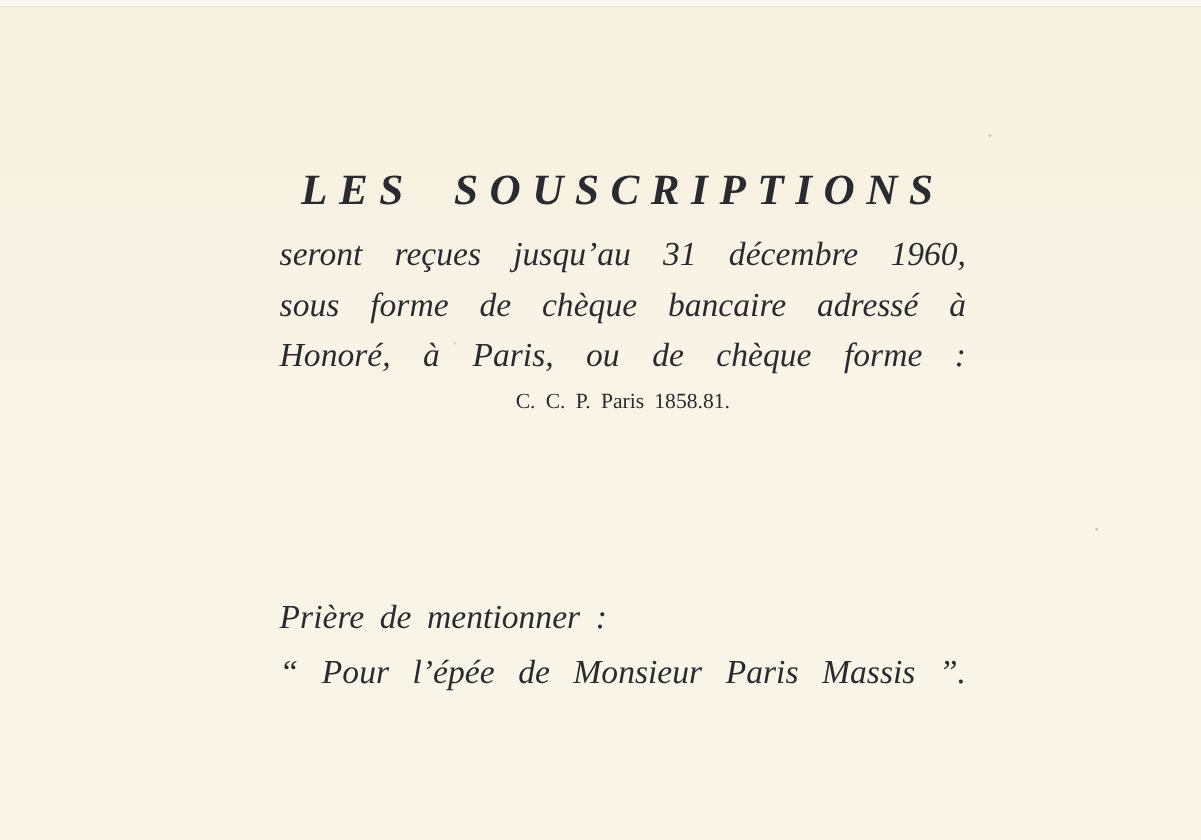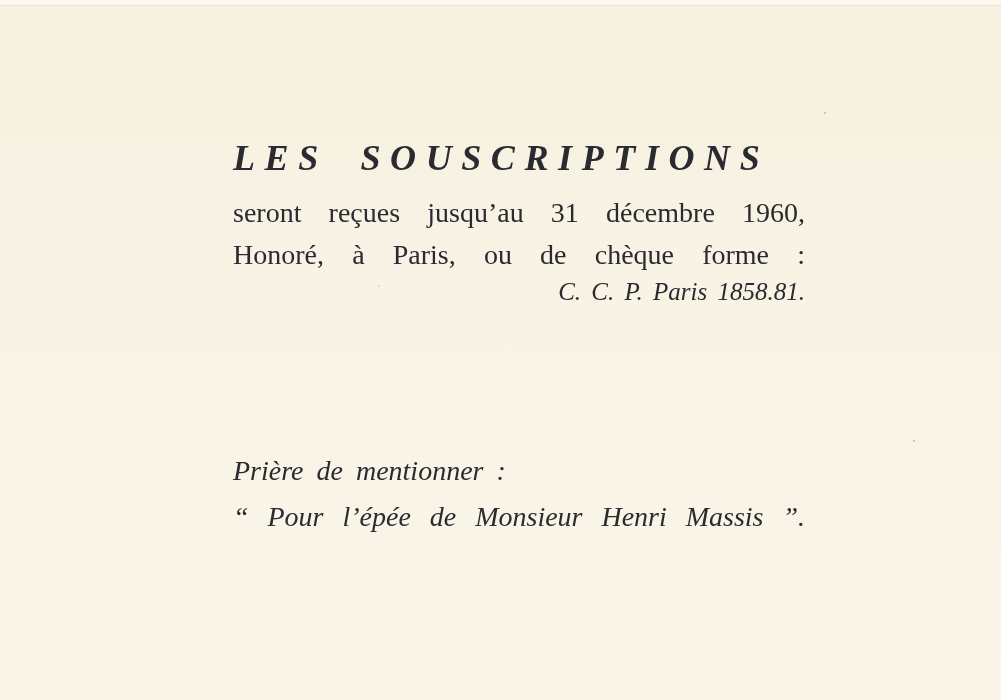--- a/index.html
+++ b/index.html
@@ -36,56 +36,58 @@
     }
     .title {
       font-style: italic;
       font-size: 36px;
       letter-spacing: 9.6px;
       line-height: 1;
       white-space: nowrap;
       margin: 0;
       height: 52px;
       word-spacing: 14px;
+      text-align: center;
     }
     .para {
+      font-style: italic;
       font-size: 28px;
       line-height: 42px;
       margin: 0;
     }
     .line {
       display: block;
       white-space: nowrap;
       text-align: justify;
       text-align-last: justify;
       height: 42px;
     }
     .ccp {
       display: block;
-      text-align: right;
-      font-style: italic;
-      font-size: 25px;
+      text-align: center;
+      font-size: 18px;
       line-height: 36px;
       height: 36px;
       word-spacing: 4px;
       margin-top: -2px;
     }
     .note {
       position: absolute;
       left: 233px;
       top: 448px;
       width: 572px;
       font-style: italic;
       font-size: 28px;
       line-height: 46px;
     }
     .note .line1 {
       display: block;
       white-space: nowrap;
       word-spacing: 6px;
+      margin-top: 44px;
     }
     .note .line2 {
       display: block;
       white-space: nowrap;
       text-align: justify;
       text-align-last: justify;
     }
     .speck {
       position: absolute;
       width: 2px; height: 2px;
@@ -97,26 +99,27 @@
 </head>
 <body>
 
 <div class="page">
   <div class="top-edge"></div>
 
   <div class="block">
     <h1 class="title">LES SOUSCRIPTIONS</h1>
     <p class="para">
       <span class="line">seront reçues jusqu’au 31 décembre 1960,</span>
+      <span class="line">sous forme de chèque bancaire adressé à</span>
       <span class="line">Honoré, à Paris, ou de chèque forme :</span>
     </p>
     <span class="ccp">C. C. P. Paris 1858.81.</span>
   </div>
 
   <div class="note">
     <span class="line1">Prière de mentionner :</span>
-    <span class="line2">“ Pour l’épée de Monsieur Henri Massis ”.</span>
+    <span class="line2">“ Pour l’épée de Monsieur Paris Massis ”.</span>
   </div>
 
   <div class="speck" style="left:824px; top:112px;"></div>
   <div class="speck" style="left:913px; top:440px;"></div>
   <div class="speck" style="left:378px; top:285px; opacity:0.35;"></div>
 </div>
 
 </body></html>

